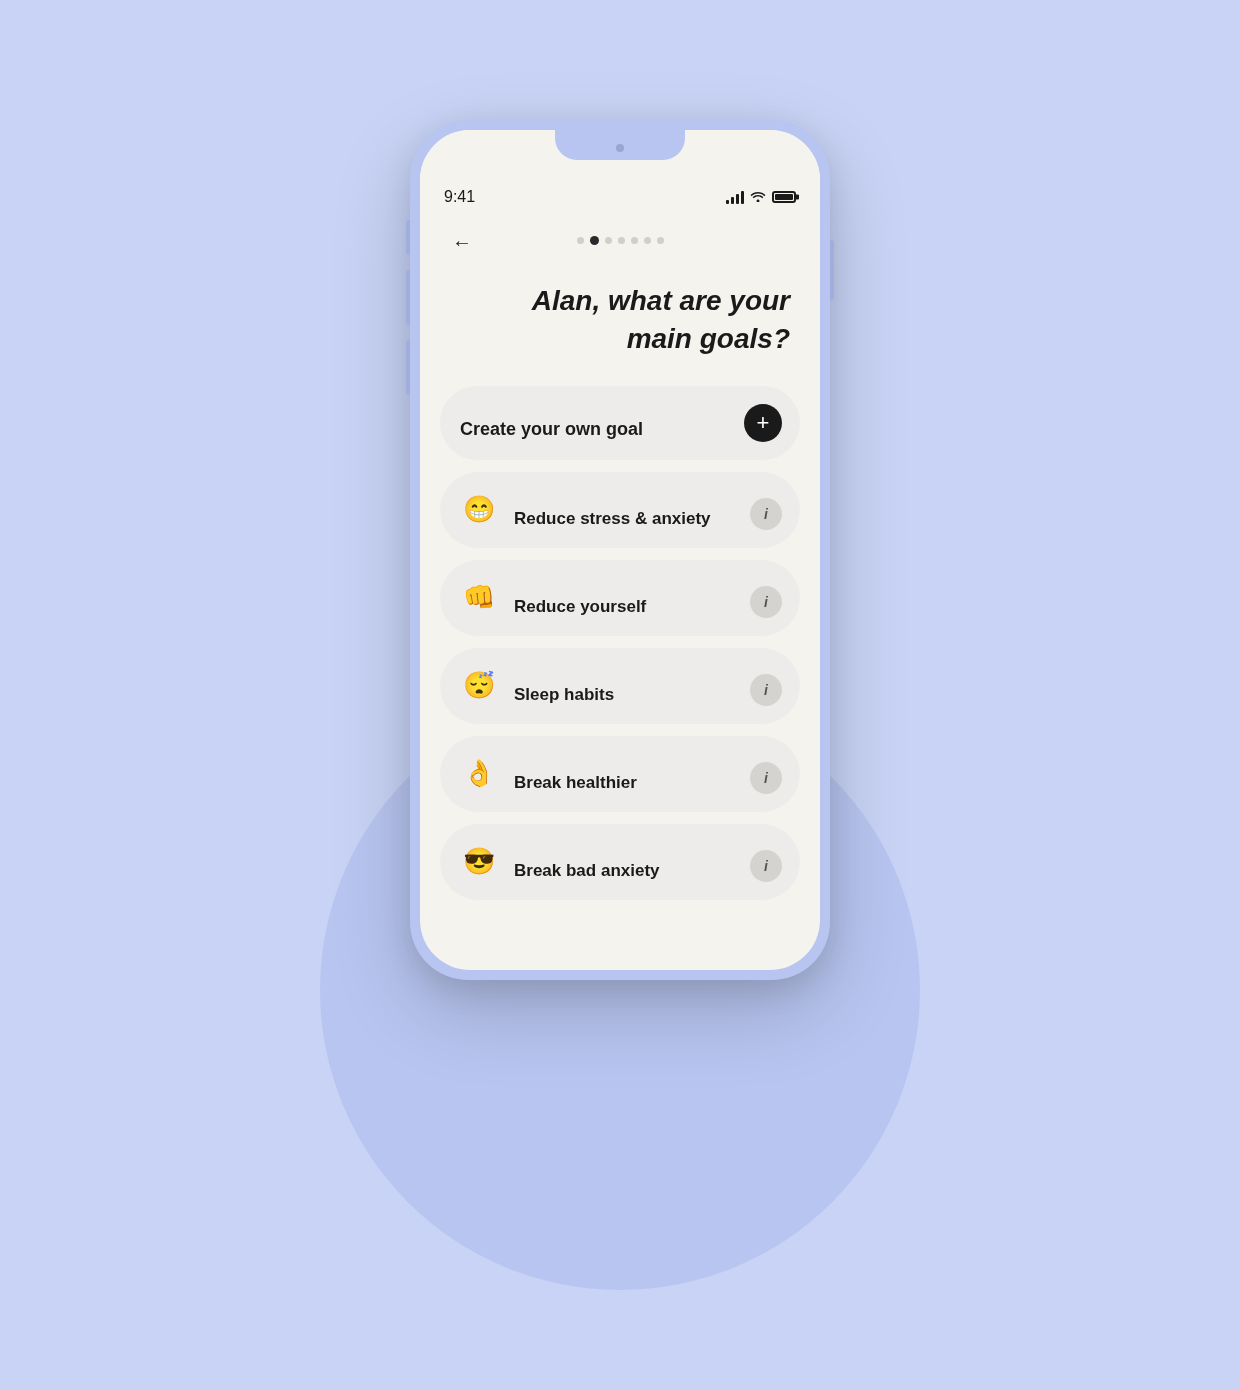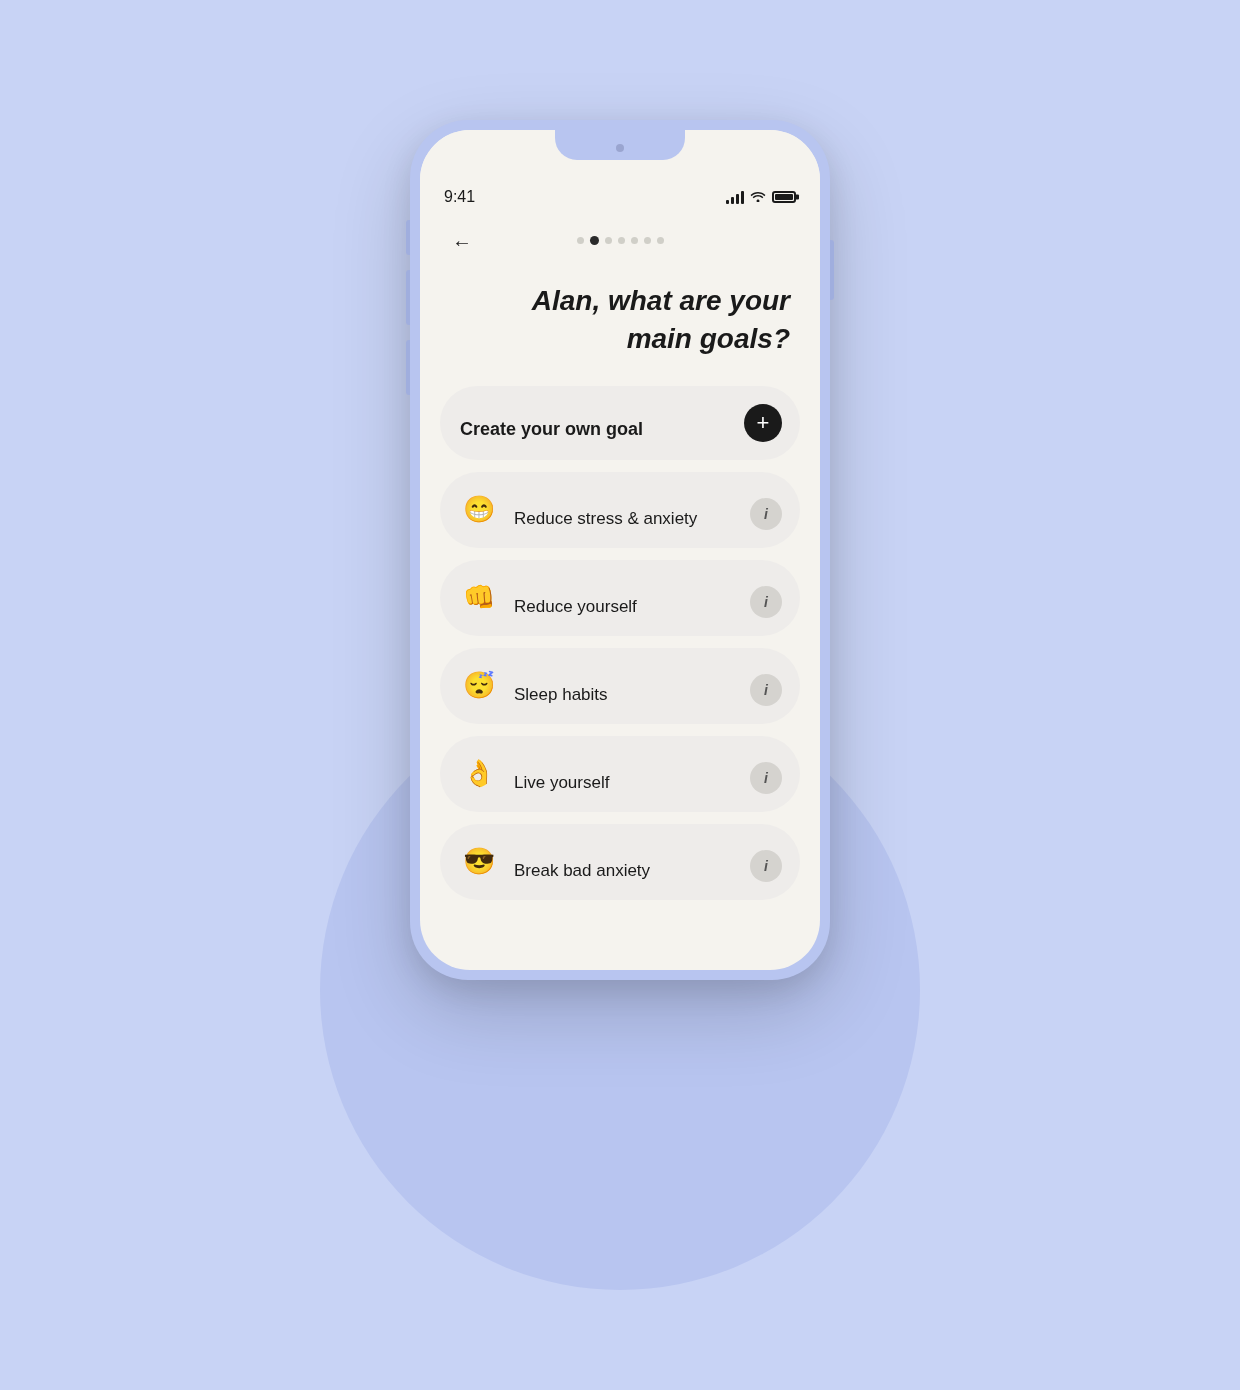--- a/index.html
+++ b/index.html
@@ -256,20 +256,21 @@
       font-size: 26px;
       flex-shrink: 0;
       margin-right: 14px;
     }
 
     .goal-label {
       flex: 1;
       font-size: 17px;
       color: #1a1a1a;
       line-height: 1.3;
+      font-weight: bold;
     }
 
     .goal-label.bold {
       font-weight: 700;
       font-size: 18px;
     }
 
     .info-btn {
       width: 32px;
       height: 32px;
@@ -438,21 +439,21 @@
           </div>
 
           <div class="goal-item">
             <div class="goal-emoji">😴</div>
             <span class="goal-label">Sleep habits</span>
             <div class="info-btn">i</div>
           </div>
 
           <div class="goal-item">
             <div class="goal-emoji">👌</div>
-            <span class="goal-label">Live yourself</span>
+            <span class="goal-label">Break healthier</span>
             <div class="info-btn">i</div>
           </div>
 
           <div class="goal-item">
             <div class="goal-emoji">😎</div>
             <span class="goal-label">Break bad anxiety</span>
             <div class="info-btn">i</div>
           </div>
 
         </div>

